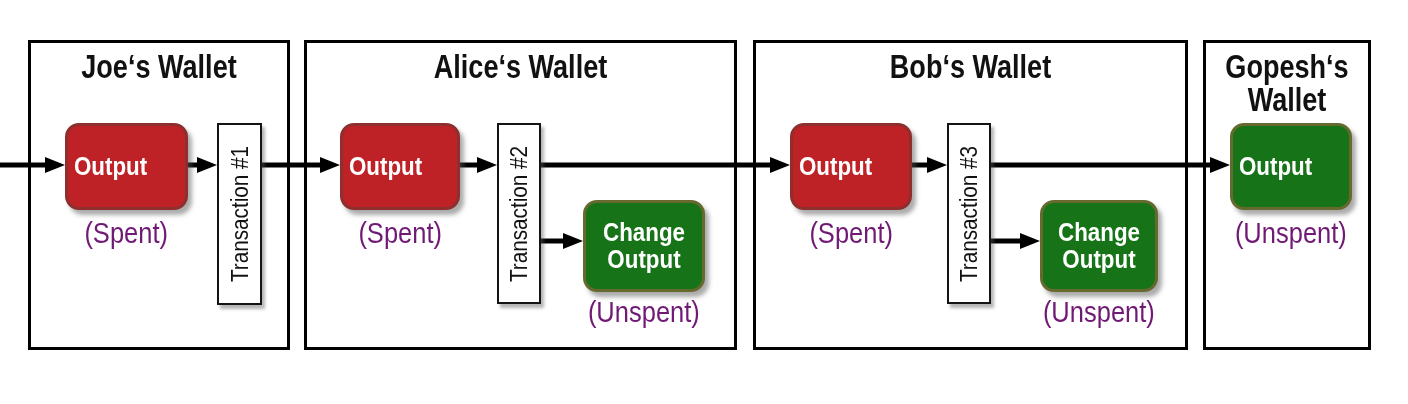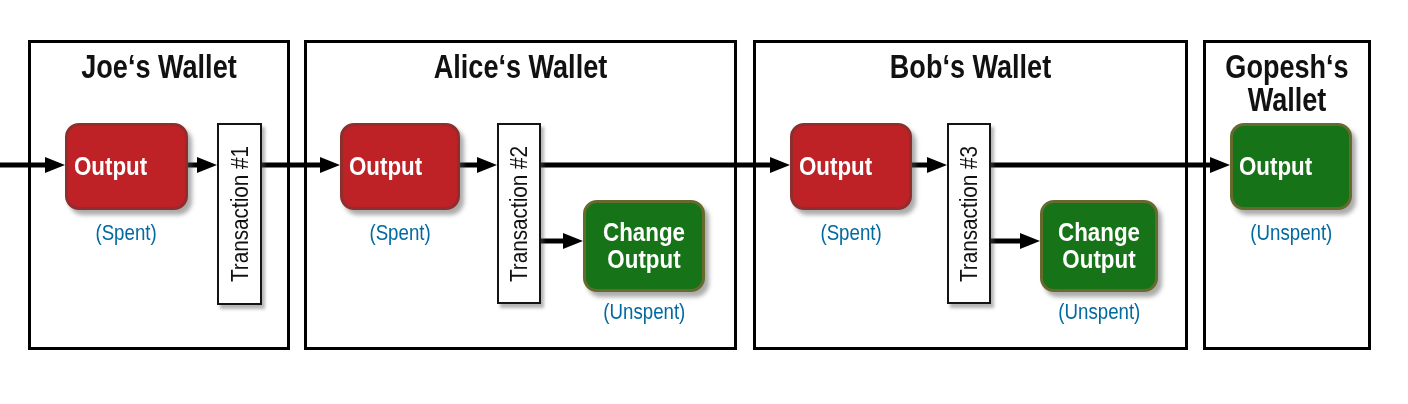--- a/index.html
+++ b/index.html
@@ -88,23 +88,23 @@
   .out-bob    { left: 790px;  top: 123px; width: 122px; height: 87px; }
   .out-gopesh { left: 1230px; top: 123px; width: 122px; height: 87px; }
   .chg-alice  { left: 583px;  top: 200px; width: 122px; height: 92px; }
   .chg-bob    { left: 1040px; top: 200px; width: 118px; height: 92px; }
 
   
   .status {
     position: absolute;
     z-index: 3;
     text-align: center;
-    font-size: 22px;
+    font-size: 30px;
     line-height: 30px;
-    color: #0369a1;
+    color: #701a75;
   }
   .status span {
     display: inline-block;
     transform: scaleX(0.85);
     transform-origin: center center;
     white-space: nowrap;
   }
   .st-joe    { left: 45px;   top: 218px; width: 163px; }
   .st-alice  { left: 320px;  top: 218px; width: 160px; }
   .st-bob    { left: 770px;  top: 218px; width: 162px; }

